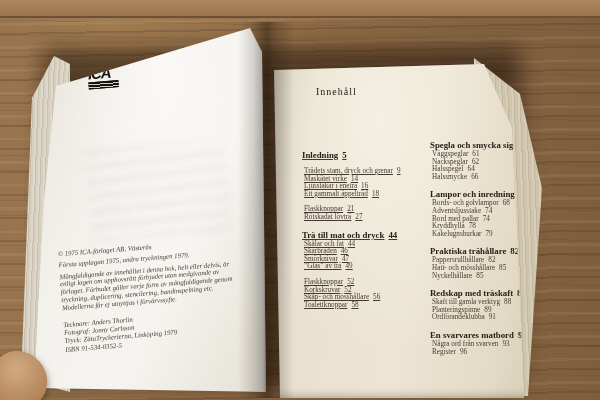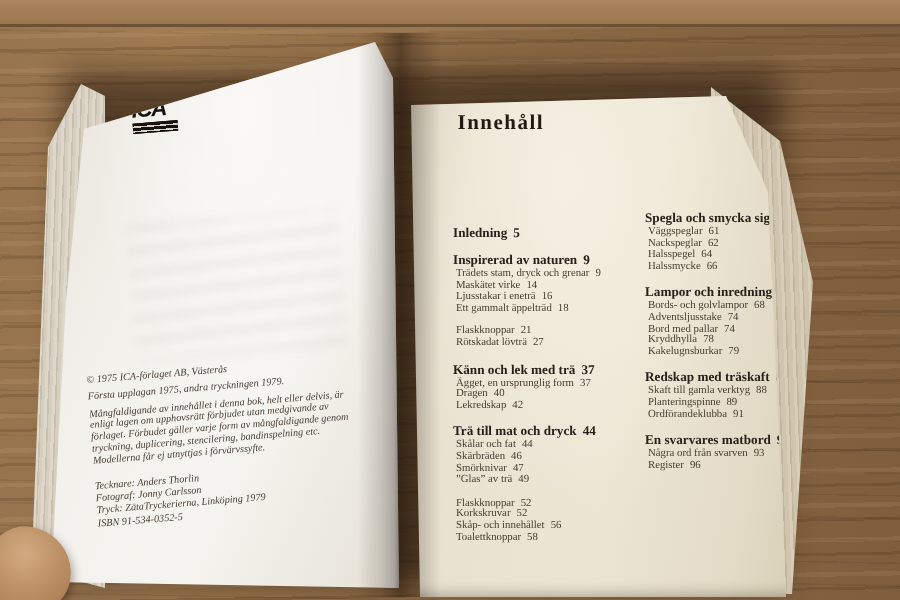--- a/index.html
+++ b/index.html
@@ -44,24 +44,24 @@
   .credits{margin-top:9px;}
   .credits p{margin:0;line-height:8.4px;}
   .gutter{position:absolute;left:238px;top:22px;width:56px;height:376px;z-index:5;pointer-events:none;
     background:linear-gradient(90deg, rgba(28,16,7,0) 0%, rgba(28,16,7,.16) 28%, rgba(28,16,7,.46) 52%, rgba(28,16,7,.26) 66%, rgba(28,16,7,0) 100%);}
   .right-page{position:absolute;left:272px;top:58px;width:262px;height:340px;z-index:3;
     background:
       radial-gradient(ellipse at 40% 18%, rgba(255,252,240,.5), transparent 60%),
       linear-gradient(100deg,#d7cfbc 0%,#e8e1d0 16%,#ece5d4 55%,#e3dbc6 85%,#d7ceb7 100%);
     clip-path:polygon(2px 12px,212px 6px,240px 70px,252px 340px,8px 340px);
     box-shadow:inset 0 -8px 10px -7px rgba(58,40,20,.4);}
-  .toc-title{position:absolute;left:33px;top:17px;margin:0;
-    font-weight:700;font-size:14px;letter-spacing:1px;color:#221a12;}
+  .toc-title{position:absolute;left:33px;top:17px;margin:11px;
+    font-weight:400;font-size:10px;letter-spacing:1px;color:#221a12;}
   .toc-col{position:absolute;color:#443a2f;}
-  .toc-col-1{left:30px;top:92px;width:126px;}
+  .toc-col-1{left:30px;top:92px;width:126px;text-decoration:underline;}
   .toc-col-2{left:158px;top:82px;width:102px;}
   .toc-section{margin-bottom:8px;}
   .toc-header{font-weight:700;font-size:8.8px;line-height:10px;color:#28201a;margin-bottom:1px;white-space:nowrap;}
   .toc-entry{font-size:7.2px;line-height:7.6px;color:#46;color:#463c31;margin-left:2px;white-space:nowrap;}
   .toc-page{margin-left:4px;}
   .thumb{position:absolute;left:-10px;top:352px;width:58px;height:56px;z-index:8;
     background:radial-gradient(ellipse at 38% 35%, #d2aa82, #b3855a 68%, #92684a);
     border-radius:46% 54% 48% 52%;transform:rotate(26deg);
     box-shadow:2px 3px 7px rgba(18,9,4,.45);}
 </style>
@@ -96,67 +96,66 @@
     </div>
   </div>
 
   <div class="right-page">
     <h1 class="toc-title">Innehåll</h1>
     <div class="toc-col toc-col-1">
         <div class="toc-section">
           <div class="toc-header"><span class="">Inledning</span><span class="toc-page">5</span></div>
         </div>
         <div class="toc-section">
-          <div class="toc-header"><span class="">Inspirerad av naturen</span><span class="toc-page">9</span></div>
           <div class="toc-entry"><span class="">Trädets stam, dryck och grenar</span><span class="toc-page">9</span></div>
           <div class="toc-entry"><span class="">Maskätet virke</span><span class="toc-page">14</span></div>
           <div class="toc-entry"><span class="">Ljusstakar i eneträ</span><span class="toc-page">16</span></div>
           <div class="toc-entry"><span class="">Ett gammalt äppelträd</span><span class="toc-page">18</span></div>
         </div>
         <div class="toc-section">
           <div class="toc-entry"><span class="">Flaskknoppar</span><span class="toc-page">21</span></div>
           <div class="toc-entry"><span class="">Rötskadat lövträ</span><span class="toc-page">27</span></div>
-        </div>
-        <div class="toc-section">
-          <div class="toc-header"><span class="">Känn och lek med trä</span><span class="toc-page">37</span></div>
-          <div class="toc-entry"><span class="">Ägget, en ursprunglig form</span><span class="toc-page">37</span></div>
-          <div class="toc-entry"><span class="">Dragen</span><span class="toc-page">40</span></div>
-          <div class="toc-entry"><span class="">Lekredskap</span><span class="toc-page">42</span></div>
         </div>
         <div class="toc-section">
           <div class="toc-header"><span class="">Trä till mat och dryck</span><span class="toc-page">44</span></div>
           <div class="toc-entry"><span class="">Skålar och fat</span><span class="toc-page">44</span></div>
           <div class="toc-entry"><span class="">Skärbräden</span><span class="toc-page">46</span></div>
           <div class="toc-entry"><span class="">Smörknivar</span><span class="toc-page">47</span></div>
           <div class="toc-entry"><span class="">”Glas” av trä</span><span class="toc-page">49</span></div>
         </div>
         <div class="toc-section">
           <div class="toc-entry"><span class="">Flaskknoppar</span><span class="toc-page">52</span></div>
           <div class="toc-entry"><span class="">Korkskruvar</span><span class="toc-page">52</span></div>
-          <div class="toc-entry"><span class="">Skåp- och innehållet</span><span class="toc-page">56</span></div>
+          <div class="toc-entry"><span class="">Skåp- och mösshållare</span><span class="toc-page">56</span></div>
           <div class="toc-entry"><span class="">Toalettknoppar</span><span class="toc-page">58</span></div>
         </div>
       </div>
     <div class="toc-col toc-col-2">
         <div class="toc-section">
           <div class="toc-header"><span class="">Spegla och smycka sig</span><span class="toc-page">61</span></div>
           <div class="toc-entry"><span class="">Väggspeglar</span><span class="toc-page">61</span></div>
           <div class="toc-entry"><span class="">Nackspeglar</span><span class="toc-page">62</span></div>
           <div class="toc-entry"><span class="">Halsspegel</span><span class="toc-page">64</span></div>
           <div class="toc-entry"><span class="">Halssmycke</span><span class="toc-page">66</span></div>
         </div>
         <div class="toc-section">
           <div class="toc-header"><span class="">Lampor och inredning</span><span class="toc-page">68</span></div>
           <div class="toc-entry"><span class="">Bords- och golvlampor</span><span class="toc-page">68</span></div>
           <div class="toc-entry"><span class="">Adventsljusstake</span><span class="toc-page">74</span></div>
           <div class="toc-entry"><span class="">Bord med pallar</span><span class="toc-page">74</span></div>
           <div class="toc-entry"><span class="">Kryddhylla</span><span class="toc-page">78</span></div>
           <div class="toc-entry"><span class="">Kakelugnsburkar</span><span class="toc-page">79</span></div>
         </div>
         <div class="toc-section">
+          <div class="toc-header"><span class="">Praktiska trähållare</span><span class="toc-page">82</span></div>
+          <div class="toc-entry"><span class="">Pappersrullhållare</span><span class="toc-page">82</span></div>
+          <div class="toc-entry"><span class="">Hatt- och mösshållare</span><span class="toc-page">85</span></div>
+          <div class="toc-entry"><span class="">Nyckelhållare</span><span class="toc-page">85</span></div>
+        </div>
+        <div class="toc-section">
           <div class="toc-header"><span class="">Redskap med träskaft</span><span class="toc-page">88</span></div>
           <div class="toc-entry"><span class="">Skaft till gamla verktyg</span><span class="toc-page">88</span></div>
           <div class="toc-entry"><span class="">Planteringspinne</span><span class="toc-page">89</span></div>
           <div class="toc-entry"><span class="">Ordförandeklubba</span><span class="toc-page">91</span></div>
         </div>
         <div class="toc-section">
           <div class="toc-header"><span class="">En svarvares matbord</span><span class="toc-page">93</span></div>
           <div class="toc-entry"><span class="">Några ord från svarven</span><span class="toc-page">93</span></div>
           <div class="toc-entry"><span class="">Register</span><span class="toc-page">96</span></div>
         </div>

